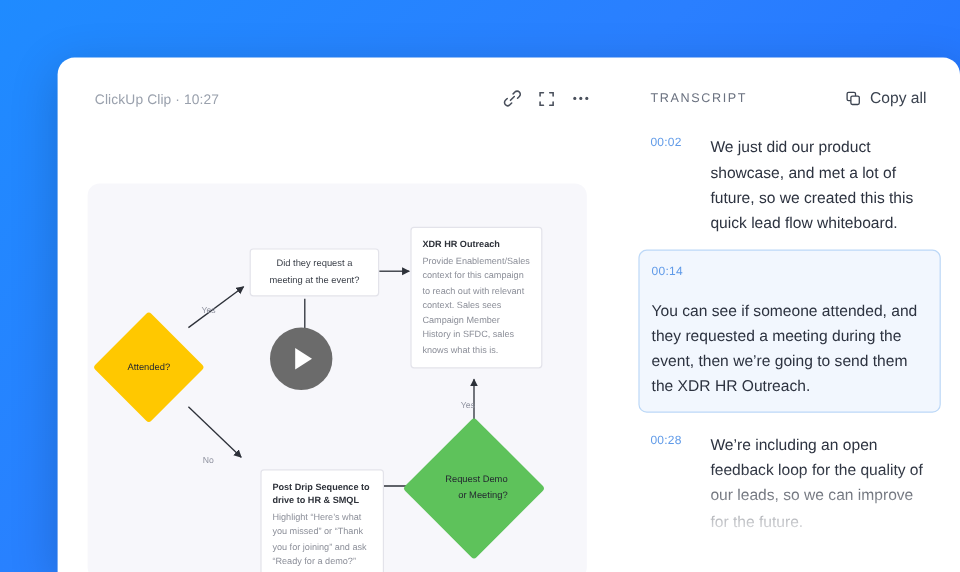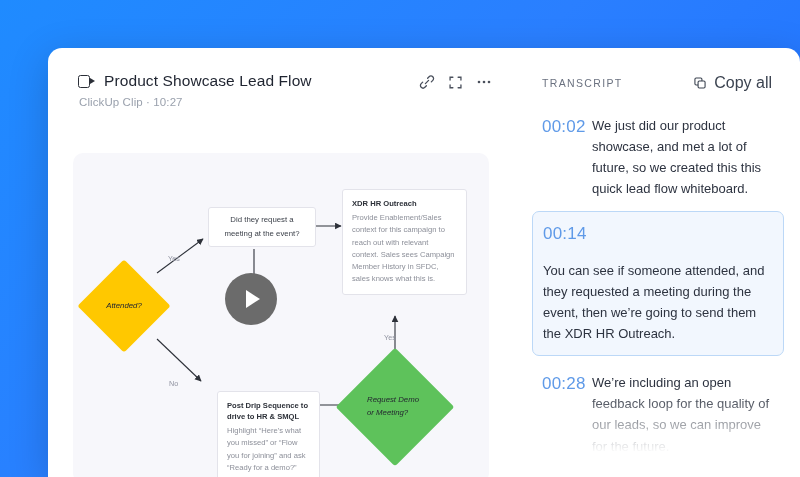--- a/index.html
+++ b/index.html
@@ -86,22 +86,21 @@
     font-size: 7.6px; color: #8c8f99; line-height: 1.62;
   }
   .wb-q {
     background: #ffffff; border: 1px solid #e3e3ea; border-radius: 3px;
     display: flex; align-items: center; justify-content: center; text-align: center;
   }
   .wb-q span { font-size: 7.8px; color: #3a3f48; line-height: 1.75; padding: 0 7px; }
 
   .diamond {
     display: flex; align-items: center; justify-content: center;
-    text-align: left;
-    font-style: italic;
+    text-align: right;
   }
   .diamond .dshape {
     position: absolute; left: 0; top: 0; width: 100%; height: 100%;
     transform: rotate(45deg);
     border-radius: 3px;
   }
   .diamond .dtext {
     position: relative; z-index: 2;
     font-size: 7.8px; color: #242830; line-height: 1.62;
   }
@@ -132,38 +131,38 @@
     position: absolute;
     left: 466px; top: 0; right: 0; height: 100%;
     padding: 26px 28px 0 28px;
     overflow: hidden;
   }
   #tr-head { display: flex; align-items: center; justify-content: space-between; }
   #tr-label {
     font-size: 10.5px; color: #6b7280; letter-spacing: 1.35px; font-weight: 400;
   }
   #copy-all { display: flex; align-items: center; gap: 7px; cursor: pointer; }
-  #copy-all-label { font-size: 16px; color: #3b4350; }
+  #copy-all-label { font-size: 13px; color: #3b4350; }
 
   #tr-list { margin-top: 21px; }
   .tr-row {
     display: flex; gap: 16px;
     padding: 2px 0 0 0;
     margin-bottom: 14px;
   }
   .tr-row.active {
     background: #f2f7fe;
     border: 1px solid #bcd8f7;
     border-radius: 7px;
     padding: 10px 12px 11px 10px;
     margin: -2px -12px 14px -10px;
     flex-direction: column;
   }
   .tr-time {
-    font-size: 17px; color: #5f9ae8; flex: none; width: 34px; padding-top: 2px;
+    font-size: 10px; color: #5f9ae8; flex: none; width: 34px; padding-top: 2px;
     letter-spacing: .2px;
   }
   .tr-text {
     font-size: 13px; color: #2d3340; line-height: 1.62; flex: 1;
   }
   .tr-row.fade .tr-text { color: #2d3340; }
   #fade-mask {
     position: absolute; left: 0; right: 0; bottom: 0; height: 86px;
     background: linear-gradient(to bottom, rgba(255,255,255,0) 0%, #ffffff 72%);
     pointer-events: none;
@@ -171,27 +170,20 @@
 </style>
 </head>
 <body>
 
 <div id="card">
 
   <div id="left">
 
     <div class="clip-head">
       <div class="clip-title-wrap">
-        <div class="clip-title-row">
-          <span class="cam-icon">
-            <span class="body"></span>
-              <span class="lens"></span>
-          </span>
-          <span id="clip-title">Product Showcase Lead Flow</span>
-        </div>
         <div id="clip-sub">ClickUp Clip · 10:27</div>
       </div>
 
       <div class="head-actions">
         <svg class="hicon" width="16" height="16" viewBox="0 0 16 16">
           <g fill="none" stroke="#4a505c" stroke-width="1.3" stroke-linecap="round">
             <path d="M6.4 9.6 9.6 6.4"></path>
             <path d="M8.6 4.2 10.1 2.7a2.6 2.6 0 0 1 3.7 3.7l-1.5 1.5"></path>
             <path d="M7.4 11.8 5.9 13.3a2.6 2.6 0 0 1-3.7-3.7l1.5-1.5"></path>
           </g>
@@ -240,28 +232,28 @@
 
       <div class="wb-node diamond d-yellow" style="left:18px; top:120px; width:66px; height:66px;">
         <div class="dshape"></div>
         <div class="dtext">Attended?</div>
       </div>
 
       <div class="wb-node wb-q" style="left:135px; top:54px; width:108px; height:40px;justify-content:center;">
         <span>Did they request a meeting at the event?</span>
       </div>
 
-      <div class="wb-node wb-card" style="left:269px; top:36px; width:125px;">
+      <div class="wb-node wb-card" style="left:269px; top:36px; width:110px;">
         <div class="t">XDR HR Outreach</div>
         <div class="b">Provide Enablement/Sales context for this campaign to reach out with relevant context. Sales sees Campaign Member History in SFDC, sales knows what this is.</div>
       </div>
 
       <div class="wb-node wb-card" style="left:144px; top:210px; width:103px;margin-top:28px;">
         <div class="t">Post Drip Sequence to drive to HR &amp; SMQL</div>
-        <div class="b">Highlight “Here’s what you missed” or “Flow you for joining” and ask “Ready for a demo?”</div>
+        <div class="b">Highlight “Here’s what you missed” or “Thank you for joining” and ask “Ready for a demo?”</div>
       </div>
 
       <div class="wb-node diamond d-green" style="left:280px; top:212px; width:84px; height:84px;">
         <div class="dshape"></div>
         <div class="dtext" style="width:56px;">Request Demo or Meeting?</div>
       </div>
 
       <div class="edge-label" style="left:95px; top:101px;">Yes</div>
       <div class="edge-label" style="left:170px; top:126px;">No</div>
       <div class="edge-label" style="left:96px; top:226px;">No</div>

